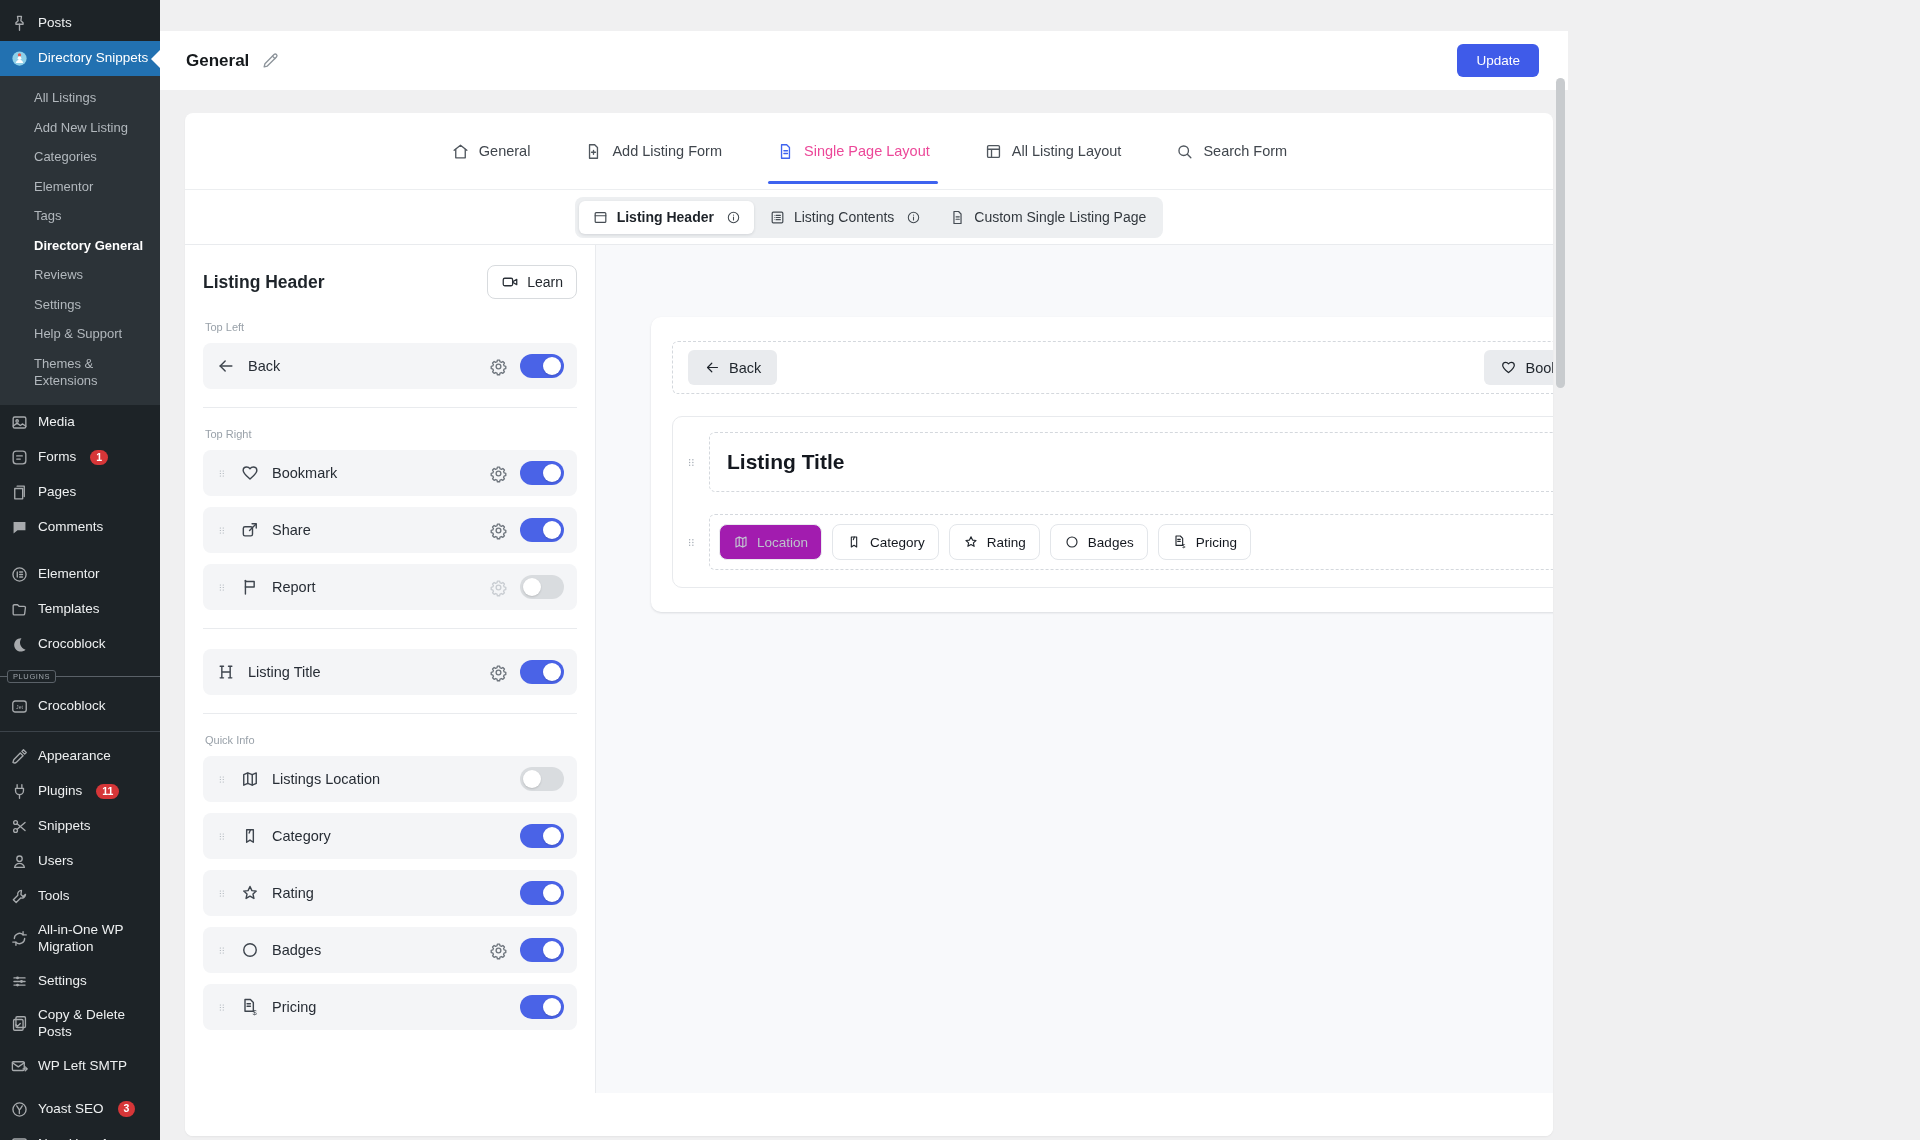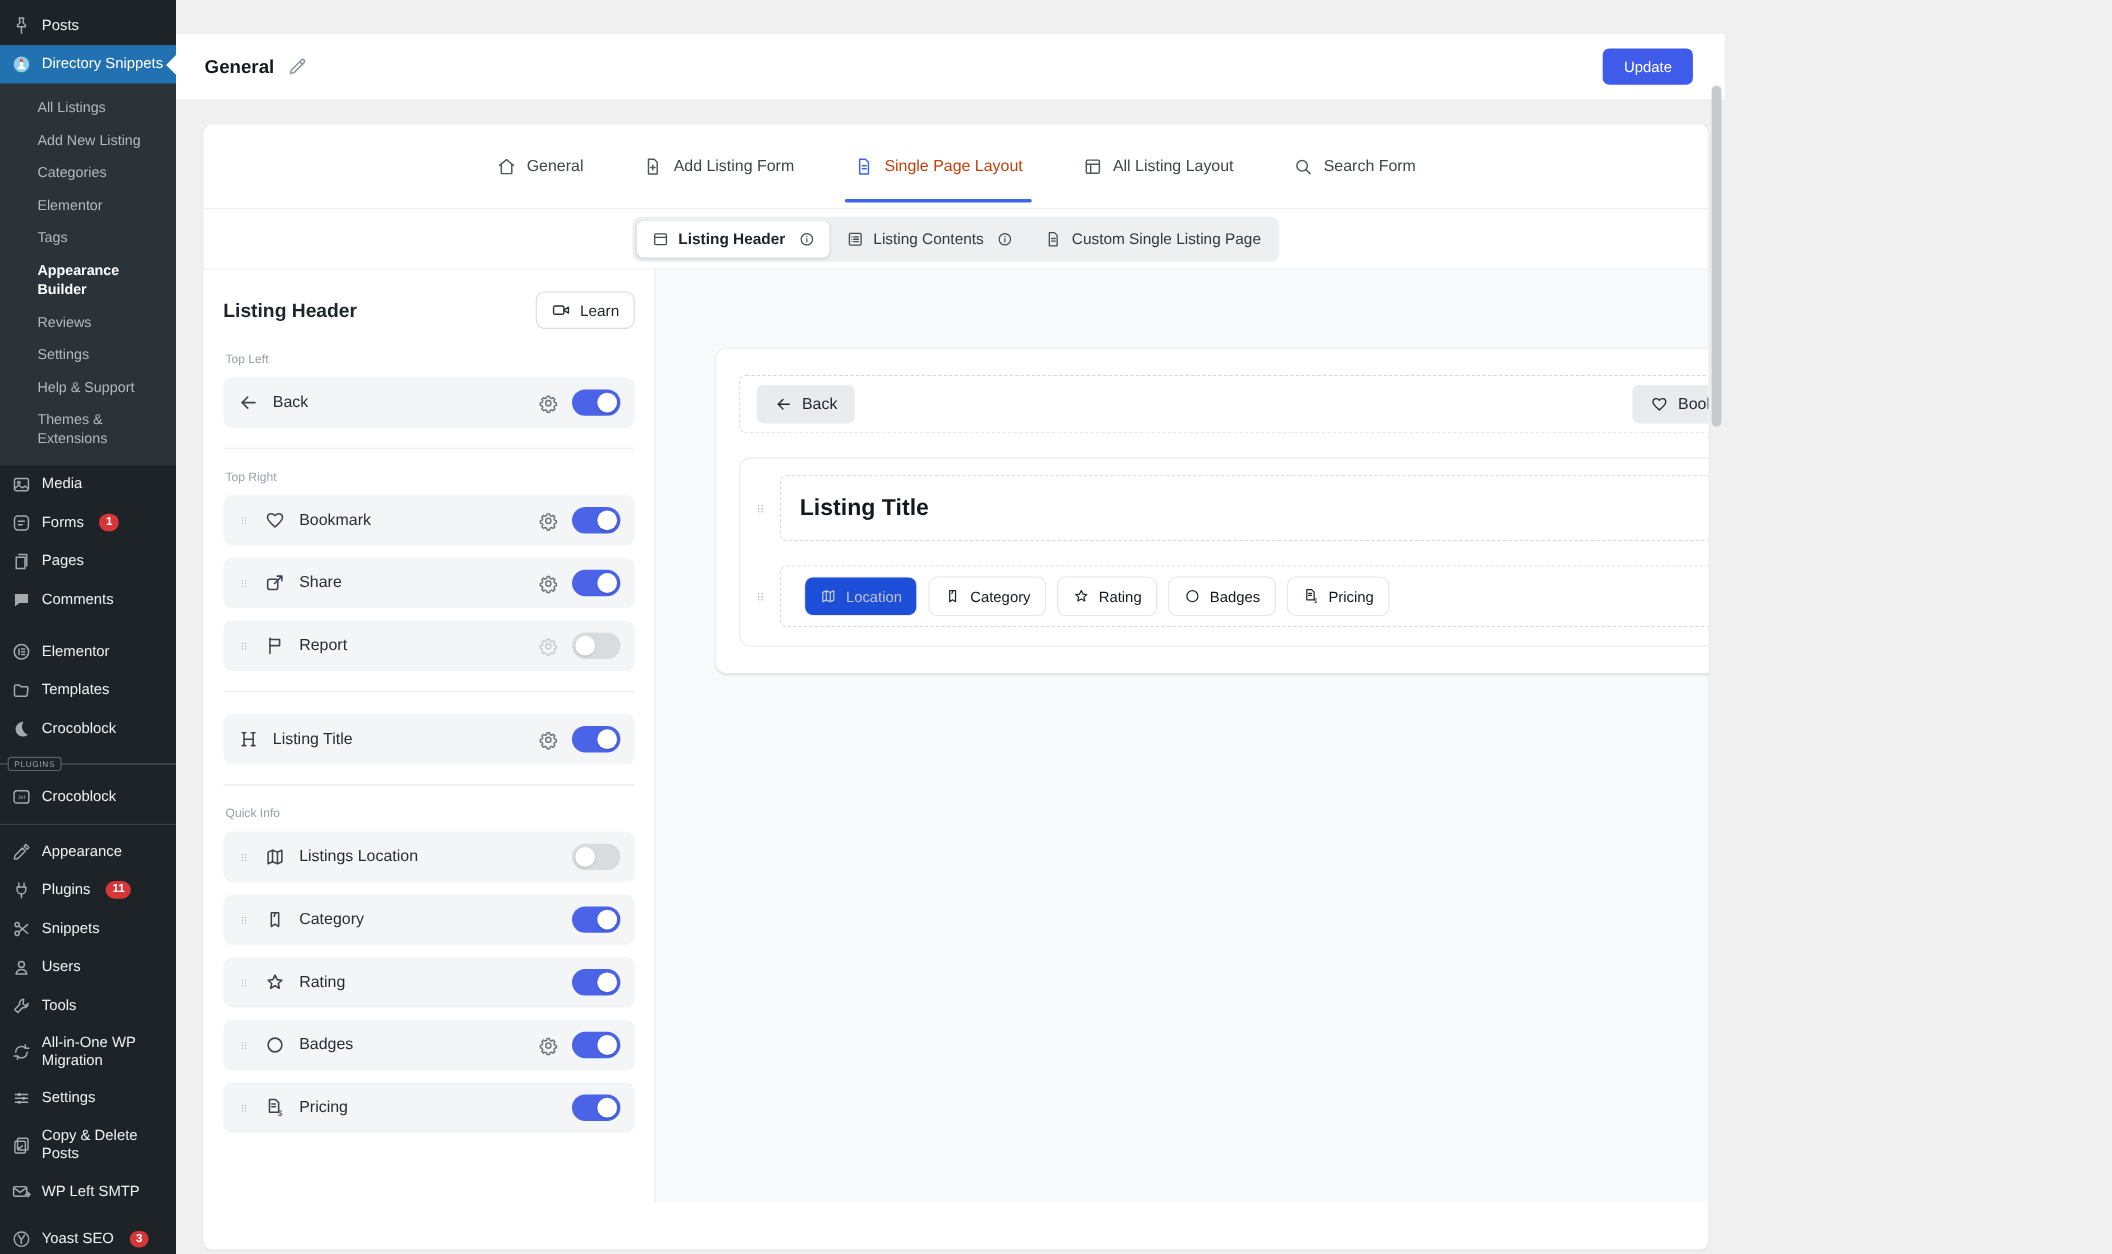--- a/index.html
+++ b/index.html
@@ -38,21 +38,21 @@
   .update-btn { margin-left:auto; background:#3f5be9; color:#fff; border:none; border-radius:6px; padding:9px 19px; font-size:13.5px; font-weight:500; font-family:inherit; cursor:pointer; }
 
   .page { flex:1; background:#f0f0f1; padding:23px 15px 4px 25px; min-height:0; }
   .card { background:#fff; border-radius:8px; height:100%; box-shadow:0 1px 2px rgba(0,0,0,.05); display:flex; flex-direction:column; overflow:hidden; }
 
   
   .tabs { height:77px; min-height:77px; display:flex; justify-content:center; align-items:center; gap:54px; border-bottom:1px solid #eceef0; }
   .tab { position:relative; height:100%; display:flex; align-items:center; gap:9px; font-size:14.5px; font-weight:500; color:#40464d; cursor:pointer; }
   .tab .ticon { width:19px; height:19px; color:#50575e; display:flex; }
   .tab .ticon svg { width:19px; height:19px; }
-  .tab.active { color:#c2410c; }
+  .tab.active { color:#ec4899; }
   .tab.active .ticon { color:#3e63ef; }
   .tab.active::after { content:""; position:absolute; left:-8px; right:-8px; bottom:5px; height:3px; border-radius:2px; background:#3e63ef; }
 
   
   .subtabs-row { height:55px; min-height:55px; display:flex; justify-content:center; align-items:center; border-bottom:1px solid #e9ebee; }
   .subtabs { background:#edeff1; border-radius:8px; padding:4px; display:flex; gap:2px; }
   .subtab { display:flex; align-items:center; gap:8px; padding:8px 13px; border-radius:6px; font-size:14px; font-weight:400; color:#32383e; cursor:pointer; }
   .subtab .sicon { width:17px; height:17px; color:#454c53; display:flex; }
   .subtab .sicon svg { width:17px; height:17px; }
   .subtab .iicon { width:15px; height:15px; color:#454c53; margin-left:4px; display:flex; }
@@ -100,21 +100,21 @@
   .pv-row { display:flex; align-items:center; gap:10px; }
   .pv-row + .pv-row { margin-top:22px; }
   .drag2 { width:16px; color:#9aa2ab; display:flex; justify-content:center; cursor:grab; }
   .drag2 svg { width:11px; height:17px; }
   .tzone { flex:1; height:60px; display:flex; align-items:center; padding:0 17px; }
   .tzone h3 { font-size:21px; font-weight:bold; color:#14181f; }
   .czone { flex:1; height:56px; display:flex; align-items:center; gap:10px; padding:0 9px; }
   .chip { display:flex; align-items:center; gap:8px; background:#fff; border:1px solid #e3e6ea; border-radius:8px; padding:9px 13px; font-size:13.5px; font-weight:500; color:#14181f; }
   .chip .cicon { width:16px; height:16px; color:#23282f; display:flex; }
   .chip .cicon svg { width:16px; height:16px; }
-  .chip.disabled { color:#bdc3cc; border-color:#eaecef; background:#1d4ed8;margin-left:12px; }
+  .chip.disabled { color:#bdc3cc; border-color:#eaecef; background:#a21caf; }
   .chip.disabled .cicon { color:#c3c9d1; }
 
   
   .scroll-thumb { position:absolute; right:3px; top:78px; width:9px; height:310px; border-radius:5px; background:#c8cbce; }
 </style>
 </head>
 <body>
 
 <div id="app">
   <aside class="sidebar" id="sidebar">
@@ -138,21 +138,21 @@
         </span>
         <span>Directory Snippets</span>
         <span class="notch"></span>
       </div>
       <div class="wp-sub">
         <div class="wp-sub-item">All Listings</div>
         <div class="wp-sub-item">Add New Listing</div>
         <div class="wp-sub-item">Categories</div>
         <div class="wp-sub-item">Elementor</div>
         <div class="wp-sub-item">Tags</div>
-        <div class="wp-sub-item current">Appearance Builder</div>
+        <div class="wp-sub-item current">Directory General</div>
         <div class="wp-sub-item">Reviews</div>
         <div class="wp-sub-item">Settings</div>
         <div class="wp-sub-item">Help &amp; Support</div>
         <div class="wp-sub-item">Themes &amp; Extensions</div>
       </div>
       <div class="wp-item">
         <span class="wicon">
           <svg viewBox="0 0 24 24" fill="none" stroke="currentColor" stroke-width="1.7" stroke-linecap="round" stroke-linejoin="round">
             <rect x="4" y="5" width="16" height="14" rx="2"></rect>
             <circle cx="9" cy="10" r="1.5"></circle>

